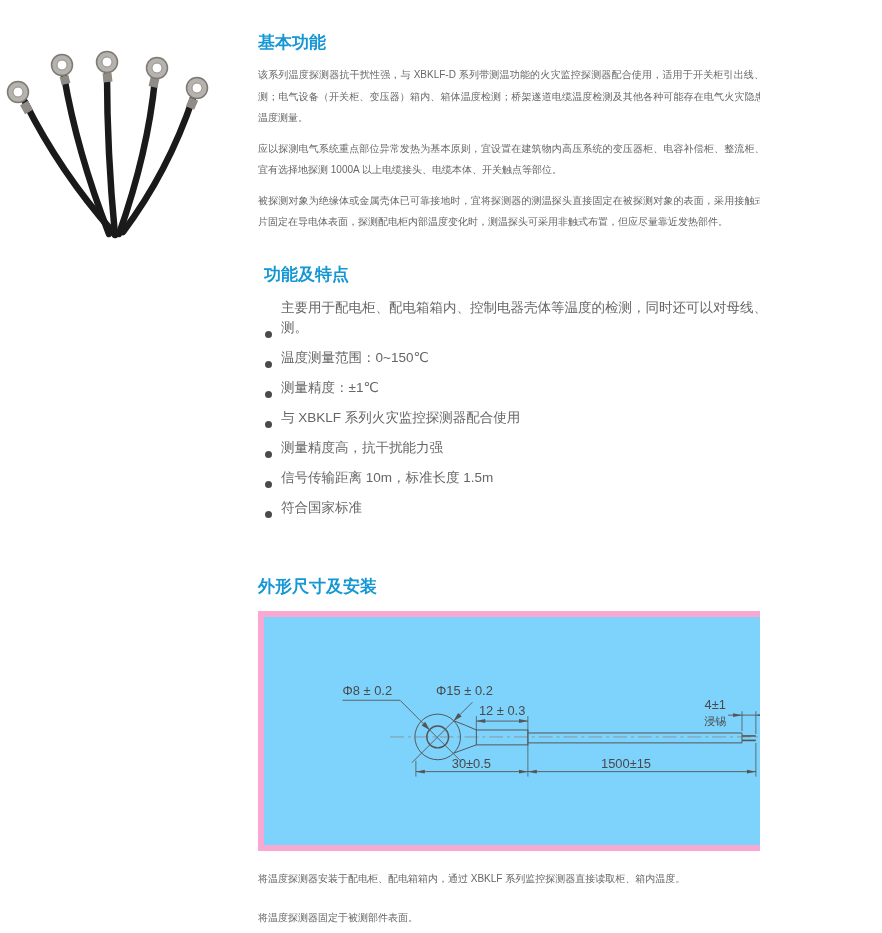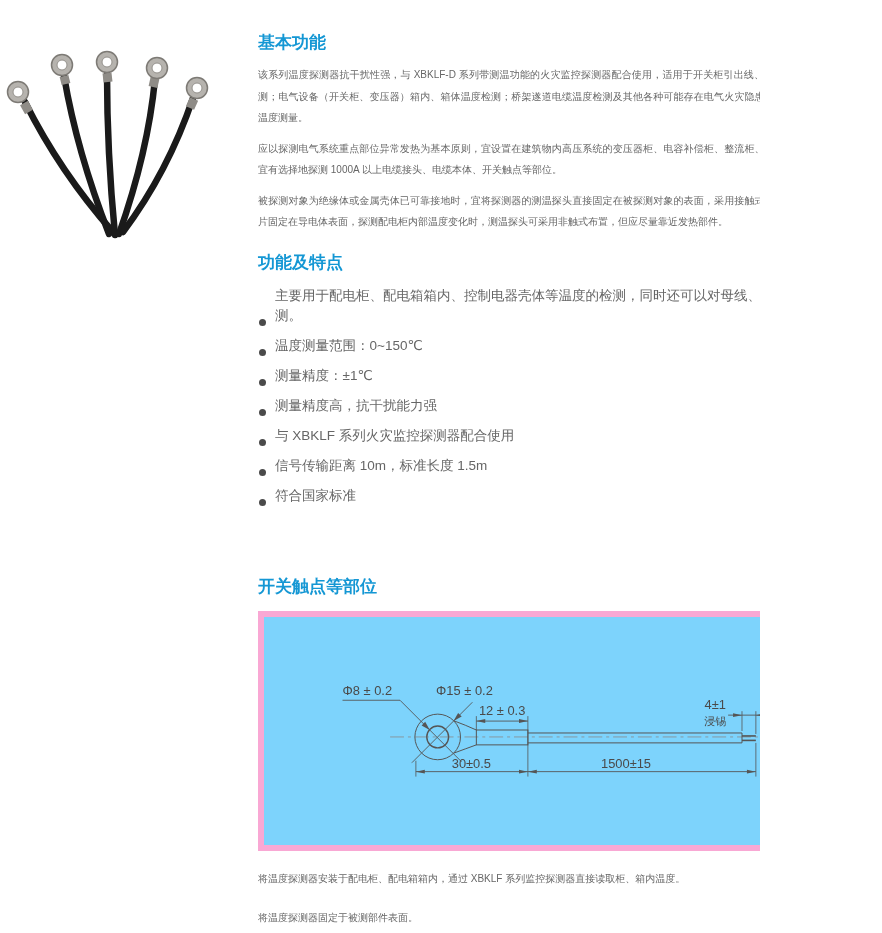--- a/index.html
+++ b/index.html
@@ -3,21 +3,21 @@
 <meta charset="utf-8">
 <style>
   html,body{margin:0;padding:0;background:#ffffff;}
   .page{
     position:relative;width:760px;height:933px;overflow:hidden;background:#ffffff;
     font-family:"Liberation Sans","DejaVu Sans",sans-serif;color:#666666;
   }
   .photo{position:absolute;left:5px;top:32px;width:232px;height:212px;}
   .sec{position:absolute;left:258px;width:618px;}
   .sec-basic{top:28px;}
-  .sec-features{top:248px;}
+  .sec-features{top:260px;margin-left:6px;}
   .sec-dims{top:570px;}
   h2.sec-title{
     margin:4px 0 10px;font-size:17px;line-height:22px;font-weight:bold;color:#1497d4;
   }
   .sec-dims h2.sec-title{margin:6px 0 13px;}
   .para{
     margin:0 0 9px;font-size:10px;line-height:21.5px;color:#666666;
     text-align:justify;text-justify:inter-ideograph;
   }
   ul.features{list-style:none;margin:12px 0 0;padding:0;}
@@ -99,39 +99,39 @@
       <li>
           <span class="dot"></span>
           <span class="ftext">温度测量范围：0~150℃</span>
         </li>
       <li>
           <span class="dot"></span>
           <span class="ftext">测量精度：±1℃</span>
         </li>
       <li>
           <span class="dot"></span>
+          <span class="ftext">与 XBKLF 系列火灾监控探测器配合使用</span>
+        </li>
+      <li>
+          <span class="dot"></span>
           <span class="ftext">测量精度高，抗干扰能力强</span>
         </li>
       <li>
           <span class="dot"></span>
-          <span class="ftext">与 XBKLF 系列火灾监控探测器配合使用</span>
-        </li>
-      <li>
-          <span class="dot"></span>
           <span class="ftext">信号传输距离 10m，标准长度 1.5m</span>
         </li>
       <li>
           <span class="dot"></span>
           <span class="ftext">符合国家标准</span>
         </li>
     </ul>
   </div>
 
   <div class="sec sec-dims">
-    <h2 class="sec-title">开关触点等部位</h2>
+    <h2 class="sec-title">外形尺寸及安装</h2>
 
     <div class="draw-box">
       <svg width="616" height="226" viewBox="0 0 617 228">
 
         <line x1="125" y1="121" x2="508" y2="121" stroke="#8a8a8a" stroke-width="0.8" stroke-dasharray="14 4 3 4"></line>
 
         <g stroke="#555555" stroke-width="1" fill="none">
           <circle cx="173" cy="121" r="23"></circle>
           <circle cx="173" cy="121" r="11" stroke-width="1.4"></circle>
           <path d="M189.3,104.7 Q201,109 212,114"></path>

